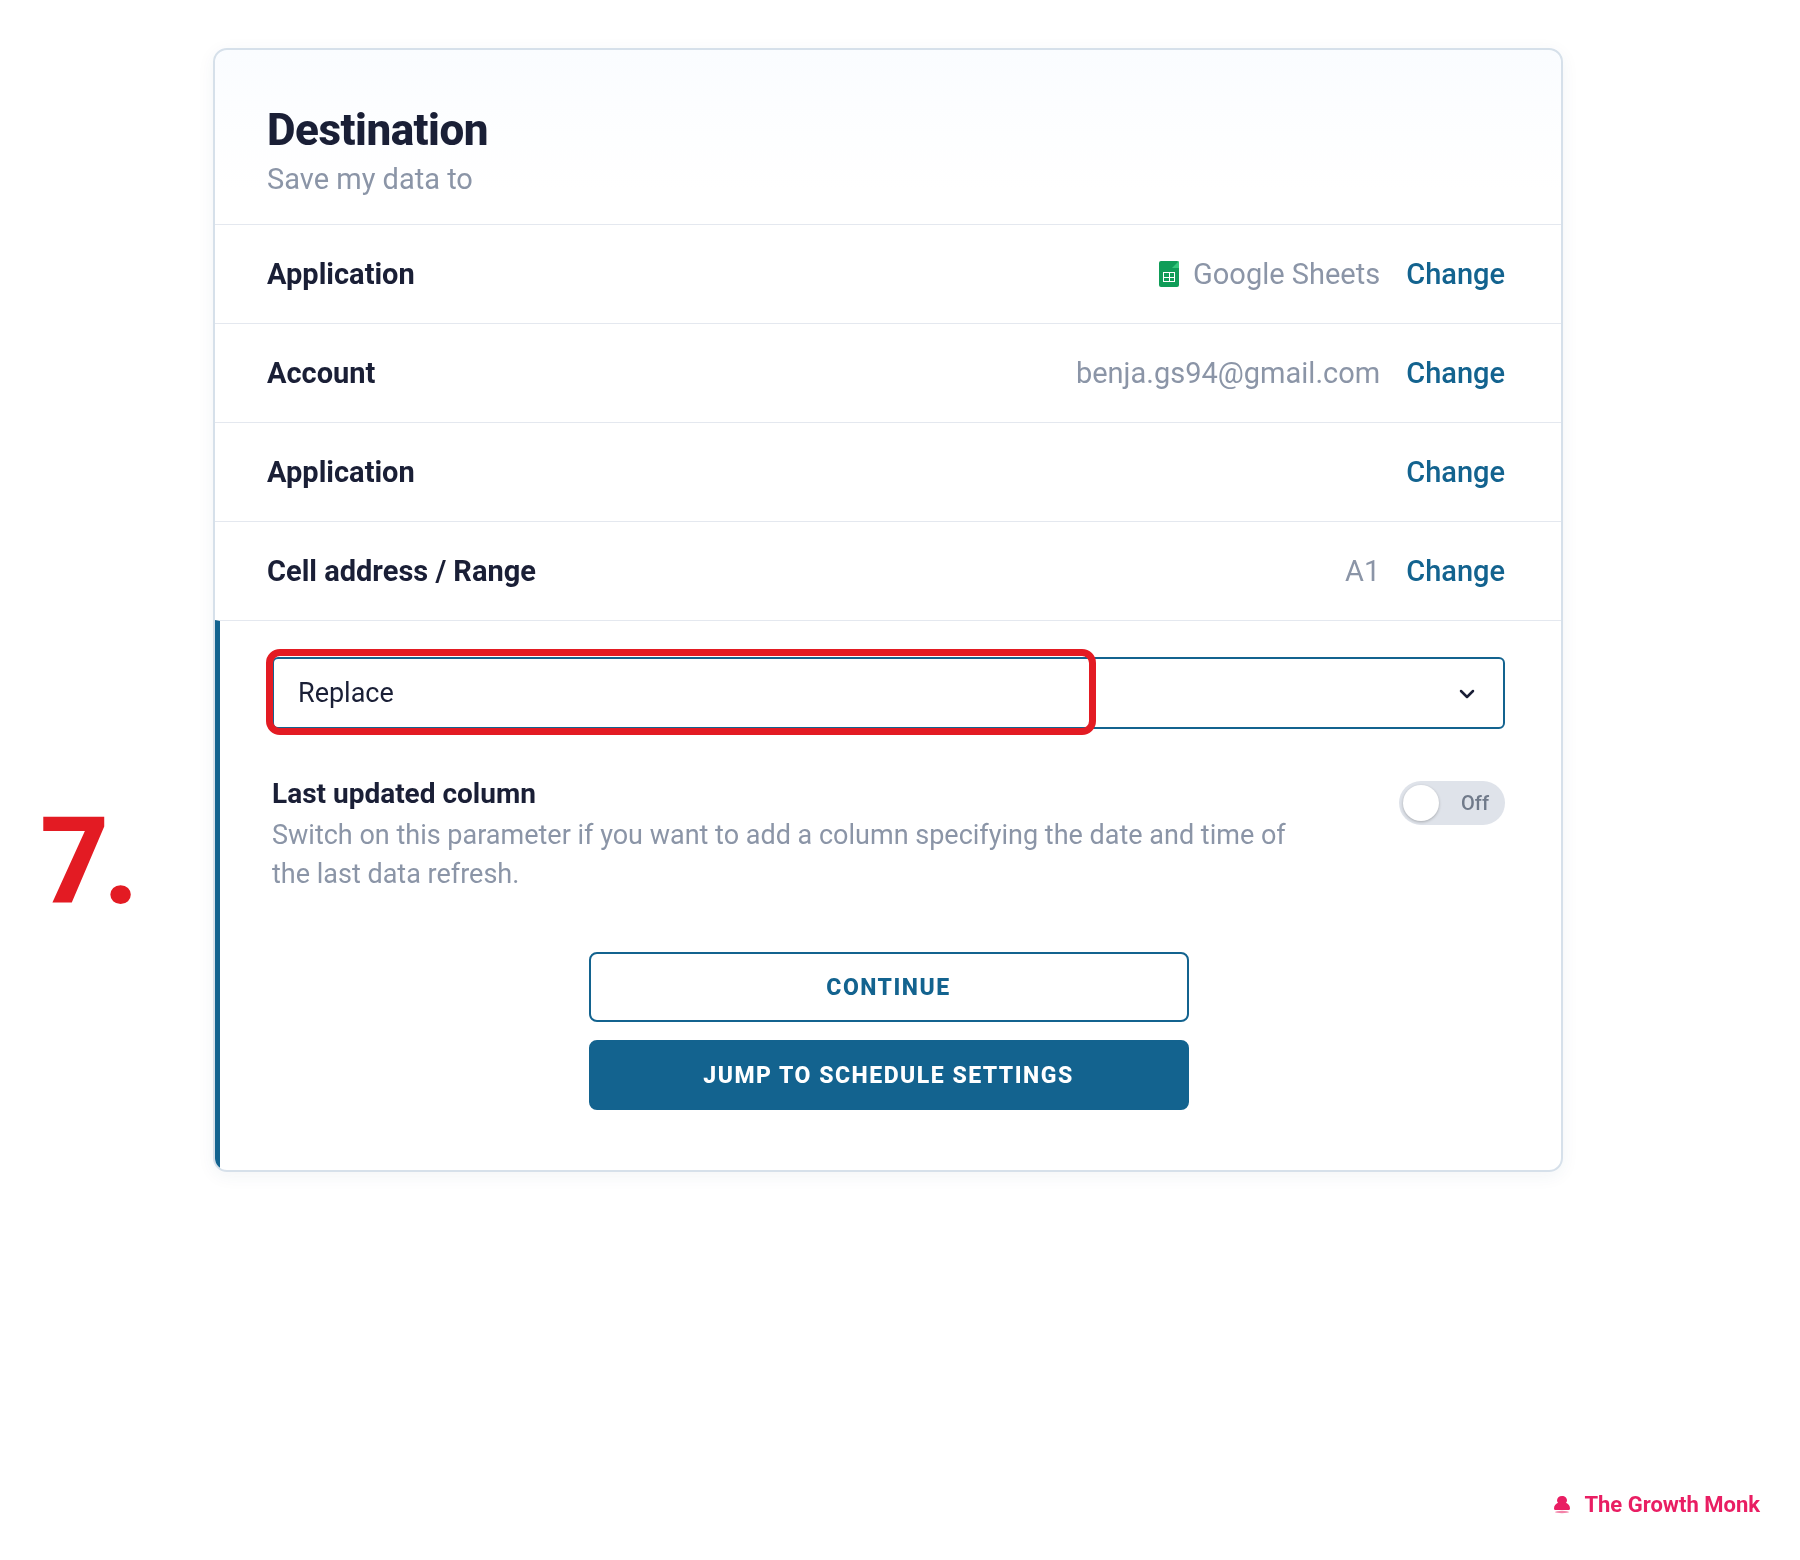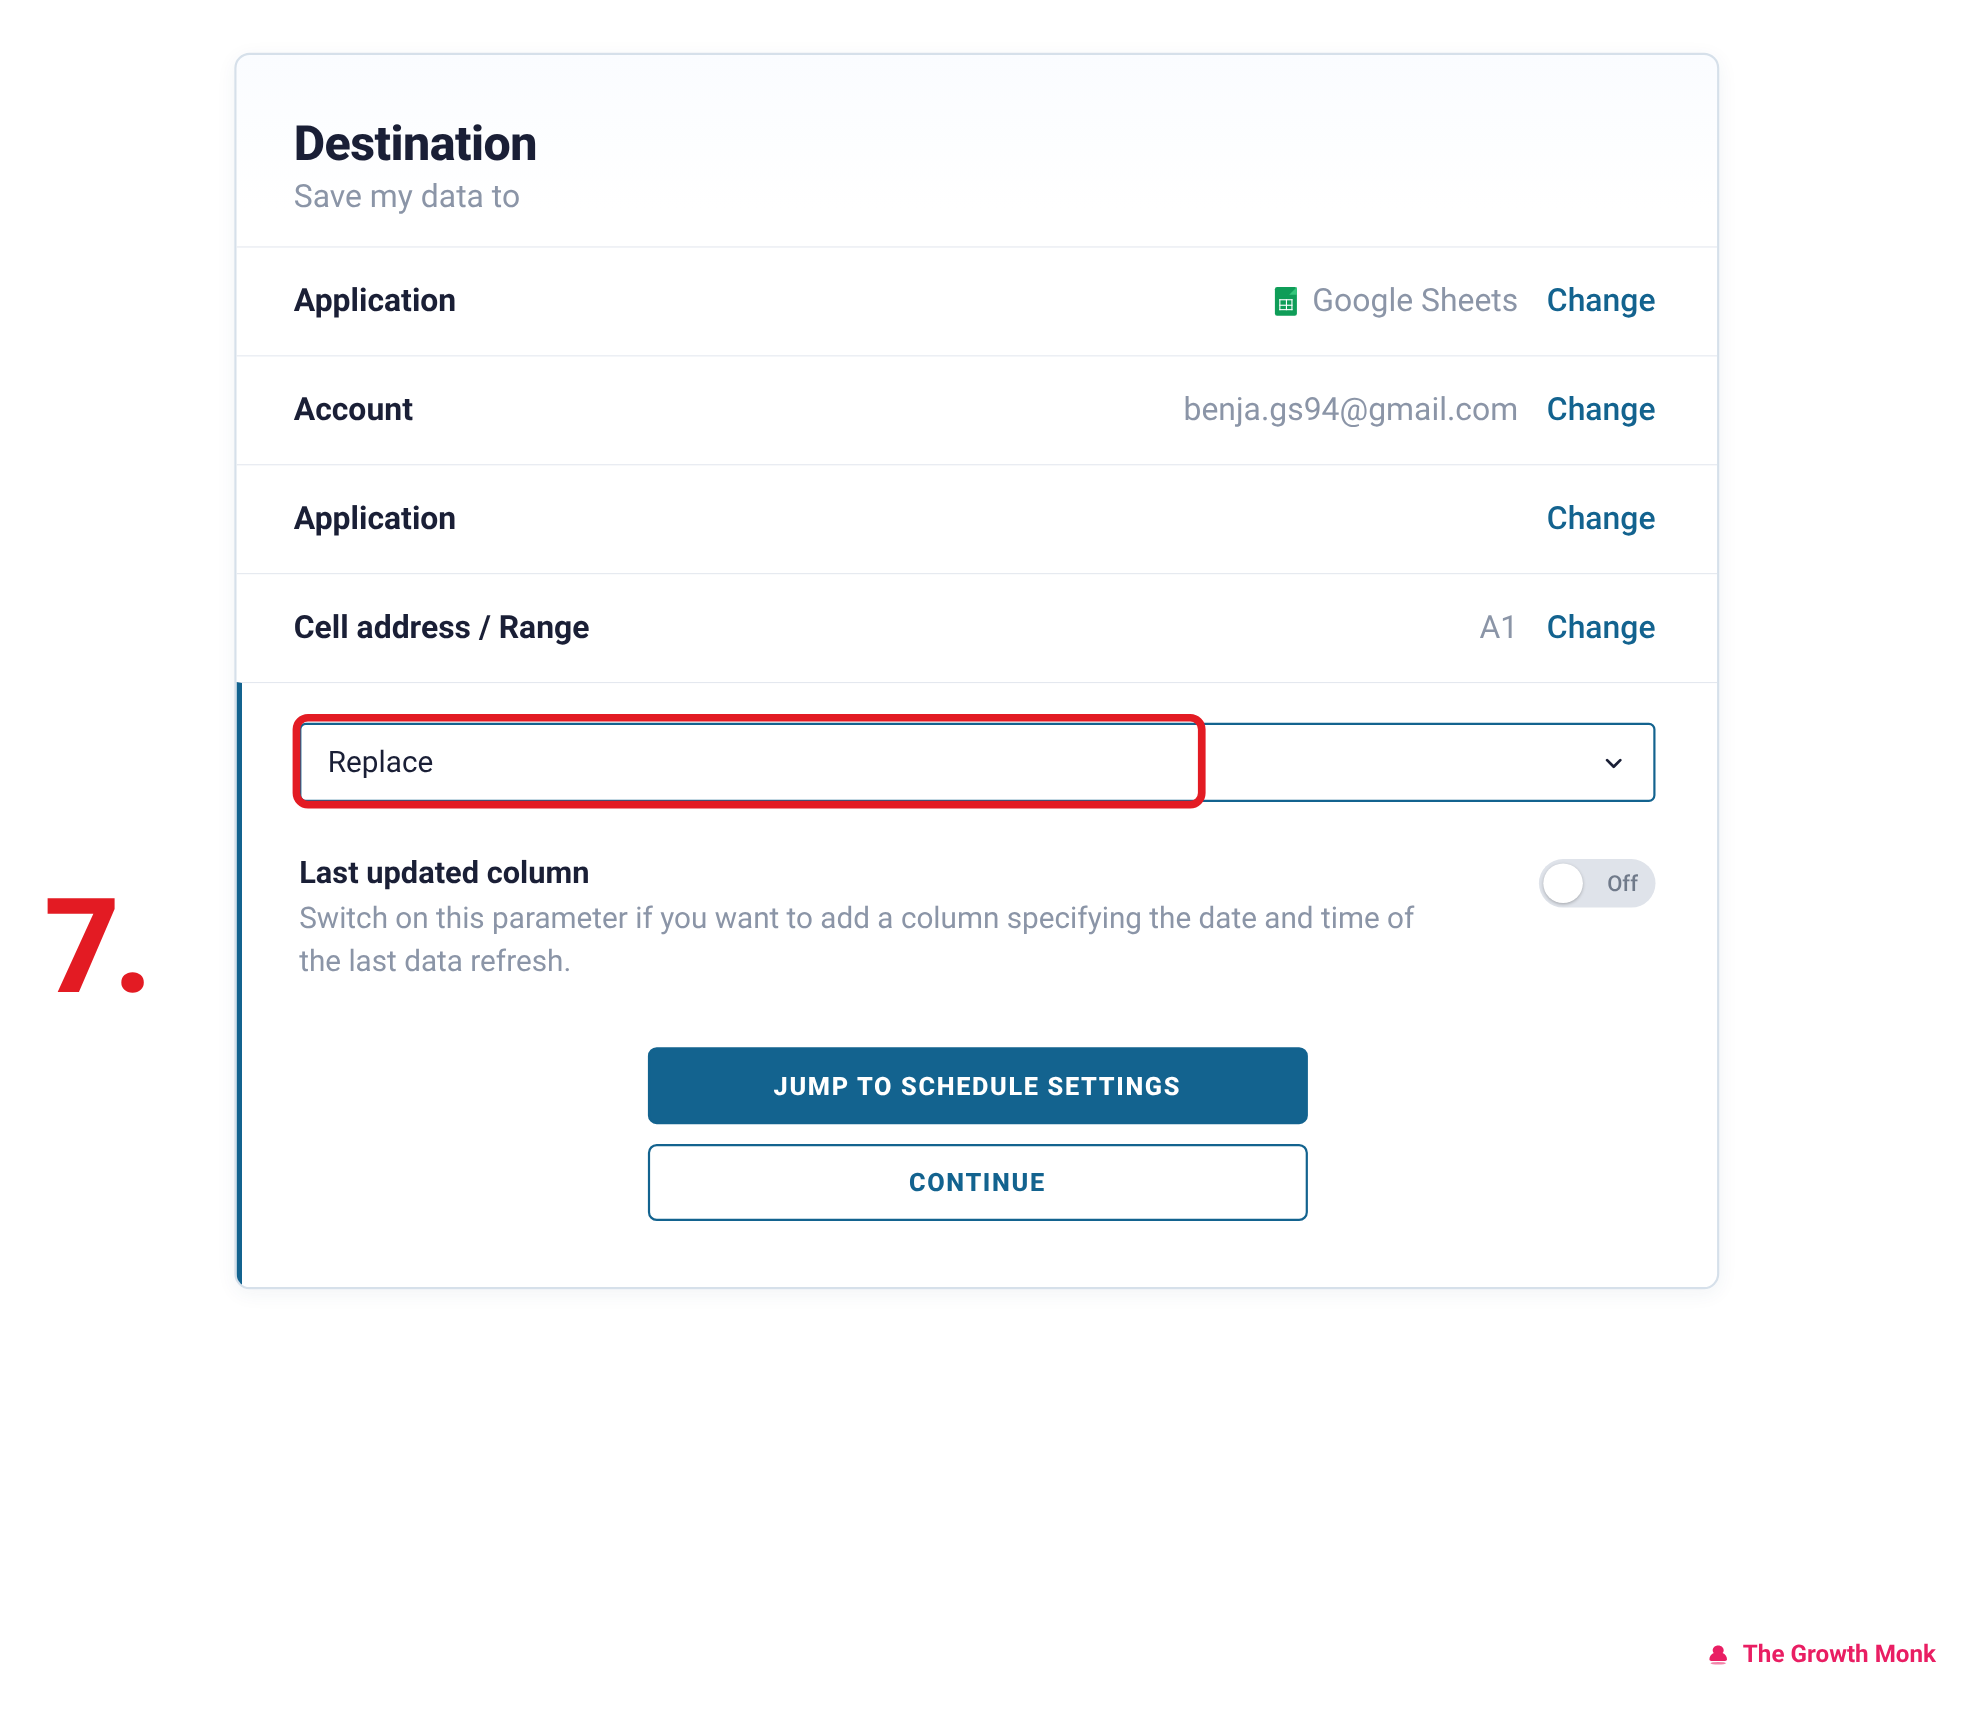--- a/index.html
+++ b/index.html
@@ -152,22 +152,22 @@
           <p class="param-title">Last updated column</p>
           <p class="param-desc">Switch on this parameter if you want to add a column specifying the date and time of the last data refresh.</p>
         </div>
         <div class="toggle">
           <span class="knob"></span>
           <span class="state">Off</span>
         </div>
       </div>
 
       <div class="btns">
+        <div class="btn btn-outline">CONTINUE</div>
         <div class="btn btn-solid">JUMP TO SCHEDULE SETTINGS</div>
-        <div class="btn btn-outline">CONTINUE</div>
       </div>
 
     </div>
 
   </div>
 
   <div class="brand">
     <svg viewBox="0 0 24 24">
       <path fill="#e91e63" d="M12 3c-3 0-5 2-5 4.5 0 .9.4 1.7 1 2.3-2.3.9-4 3-4 5.7 0 1 .8 1.5 1.8 1.5h12.4c1 0 1.8-.5 1.8-1.5 0-2.7-1.7-4.8-4-5.7.6-.6 1-1.4 1-2.3C17 5 15 3 12 3z"></path>
       <ellipse cx="12" cy="19" rx="7" ry="1.2" fill="#e91e63" opacity=".55"></ellipse>

